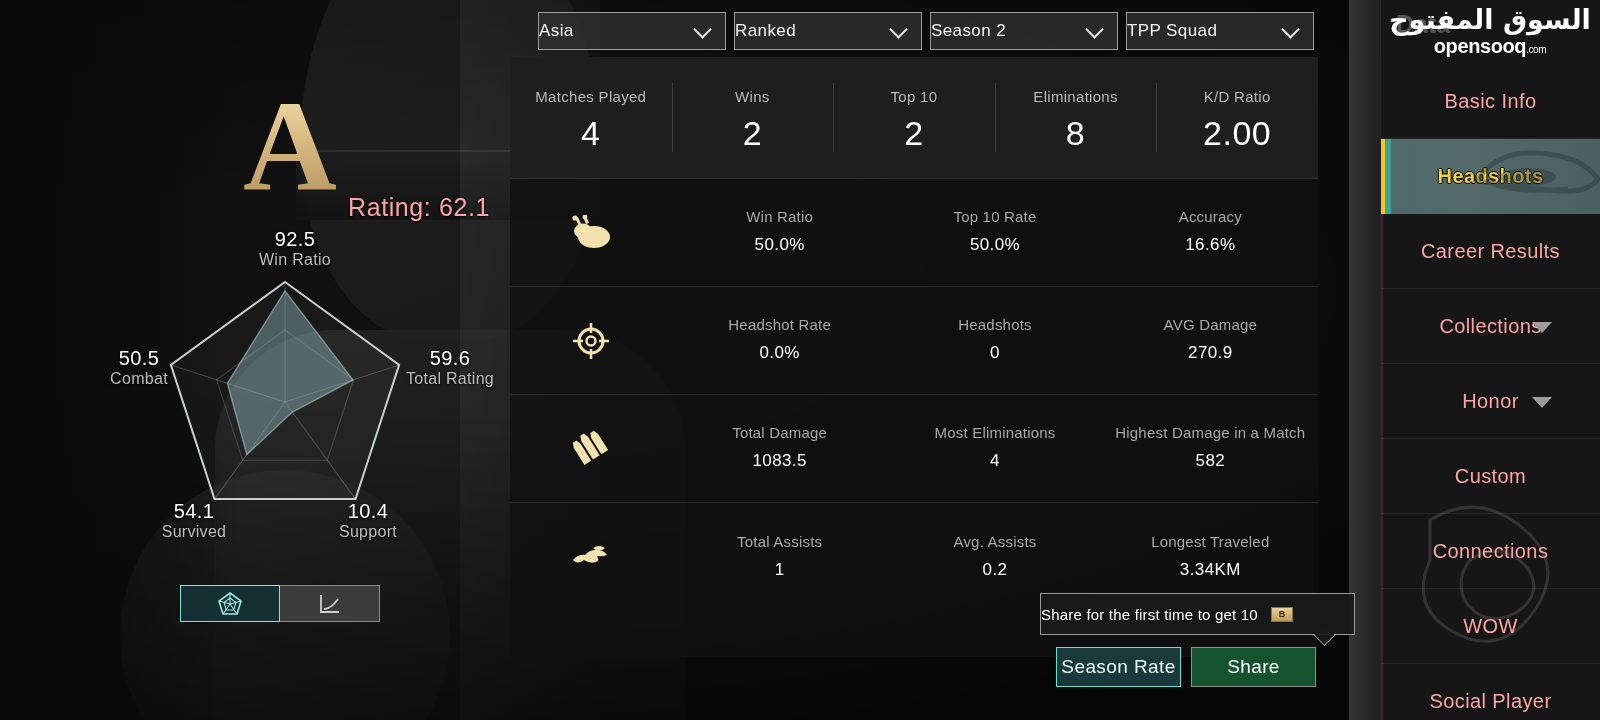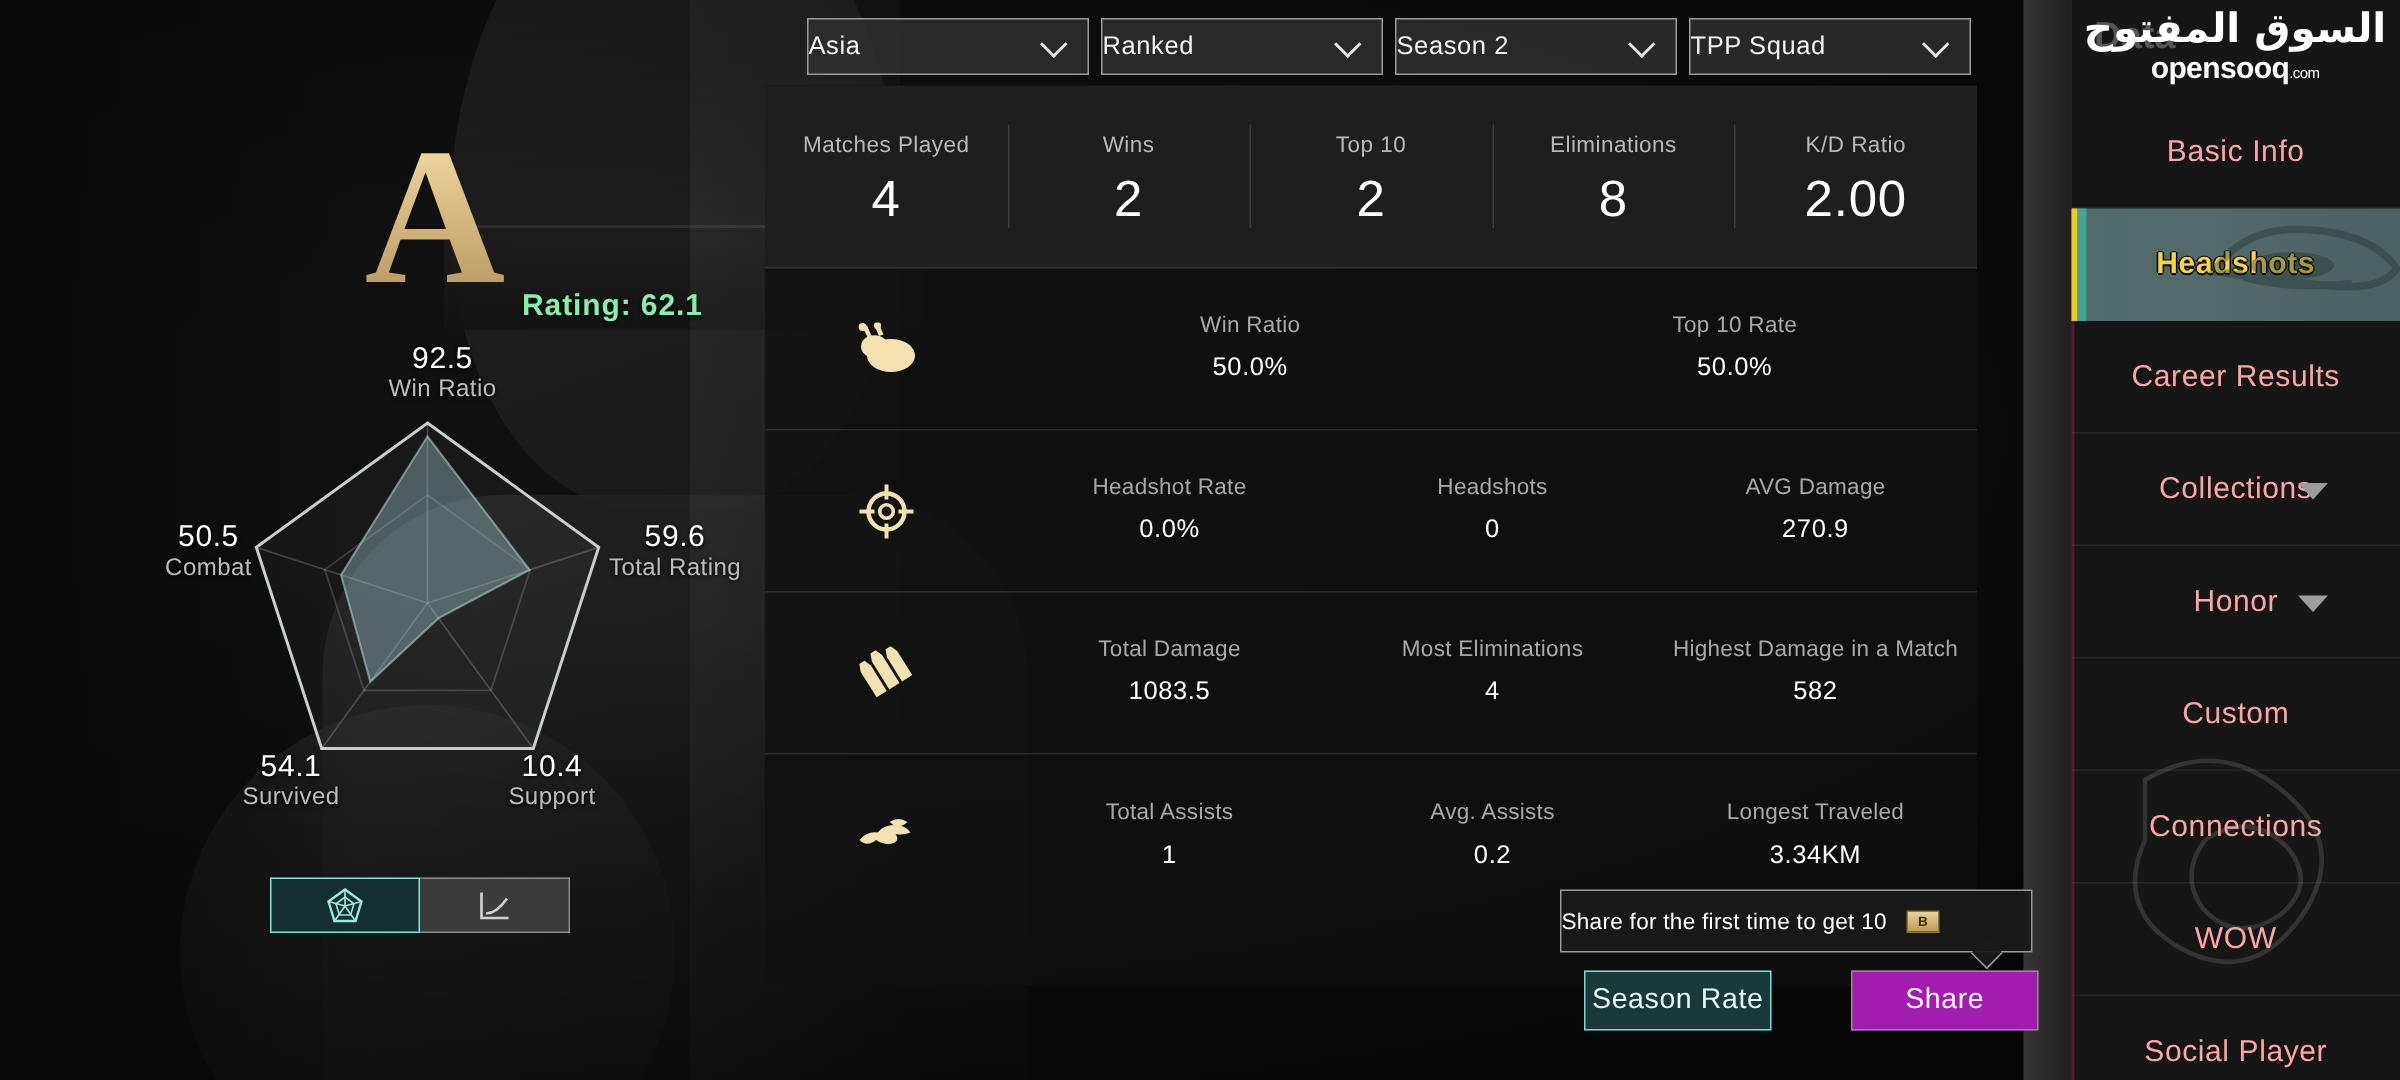--- a/index.html
+++ b/index.html
@@ -161,25 +161,24 @@
     font-size: 130px; line-height: 130px;
     font-weight: 700;
     font-family: "Liberation Serif", serif;
     background: linear-gradient(180deg,#f6e2b3 0%,#d9bc82 45%,#b1915b 100%);
     -webkit-background-clip: text; background-clip: text;
     color: transparent;
     z-index: 15;
   }
   .rating-text {
     position: absolute; left: 348px; top: 193px;
-    color: #86efac; font-size: 20px; letter-spacing: .6px;
+    color: #fca5a5; font-size: 25px; letter-spacing: .6px;
     font-family: "Liberation Sans Narrow","Liberation Sans",sans-serif;
     z-index: 15;
     text-shadow: 0 1px 3px #000;
-    font-weight: bold;
   }
   .radar { position: absolute; left: 95px; top: 232px; width: 400px; height: 330px; z-index: 15; }
   .radar .lab {
     position: absolute; text-align: center;
     font-family: "Liberation Sans Narrow","Liberation Sans",sans-serif;
     text-shadow: 0 1px 3px #000;
   }
   .radar .lab .n { color: #ffffff; font-size: 20px; line-height: 22px; letter-spacing: .4px; }
   .radar .lab .t { color: #bdbdbd; font-size: 16px; line-height: 19px; letter-spacing: .3px; }
 
@@ -231,21 +230,21 @@
     display: flex; gap: 10px; z-index: 40;
   }
   .btn {
     height: 40px; width: 125px;
     display: flex; align-items: center; justify-content: center;
     font-size: 19px; letter-spacing: .4px;
     font-family: "Liberation Sans Narrow","Liberation Sans",sans-serif;
     cursor: pointer;
   }
   .btn.recap { background: #19393b; border: 1.6px solid #72ded3; color: #e8f7f4; }
-  .btn.share { background: #a21caf; border: 1.6px solid #8e8e8e; color: #ffffff; margin-left: 43px; }
+  .btn.share { background: #14532d; border: 1.6px solid #8e8e8e; color: #ffffff; }
 
   
   .sidebar {
     position: absolute; right: 0; top: 0;
     width: 220px; height: 720px;
     background: #161616;
     border-left: 1px solid #2a2a2a;
     z-index: 35;
   }
   .sidebar .rail {
@@ -451,20 +450,24 @@
       </div>
       <div class="fields">
         <div class="fld">
           <div class="k">Win Ratio</div>
           <div class="v">50.0%</div>
         </div>
         <div class="fld">
           <div class="k">Top 10 Rate</div>
           <div class="v">50.0%</div>
         </div>
+        <div class="fld">
+          <div class="k">Accuracy</div>
+          <div class="v">16.6%</div>
+        </div>
       </div>
     </div>
 
     <div class="statrow">
       <div class="ico">
         <svg width="40" height="40" viewBox="0 0 40 40">
           <circle cx="20" cy="20" r="12" fill="none" stroke="#f3e2b0" stroke-width="3"></circle>
           <circle cx="20" cy="20" r="4.5" fill="none" stroke="#f3e2b0" stroke-width="2.4"></circle>
           <g stroke="#f3e2b0" stroke-width="2.6">
             <line x1="20" y1="2" x2="20" y2="12"></line>

